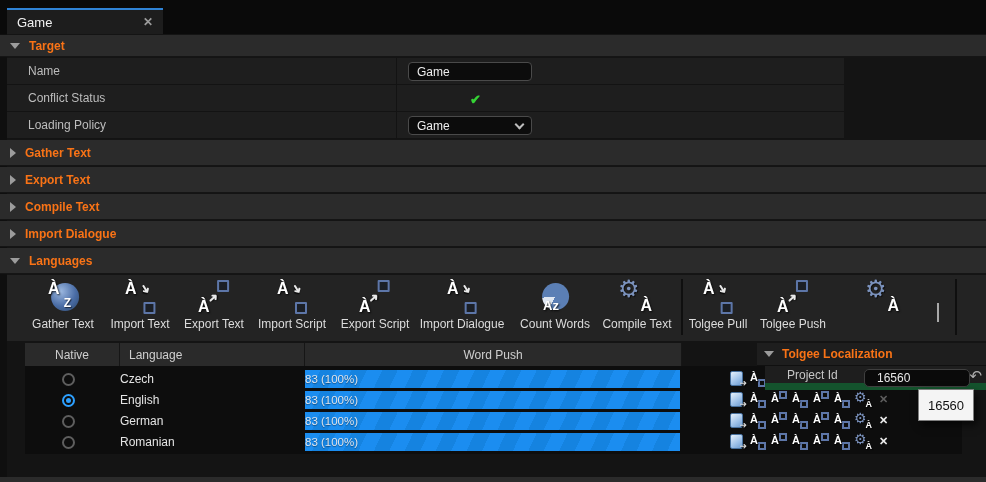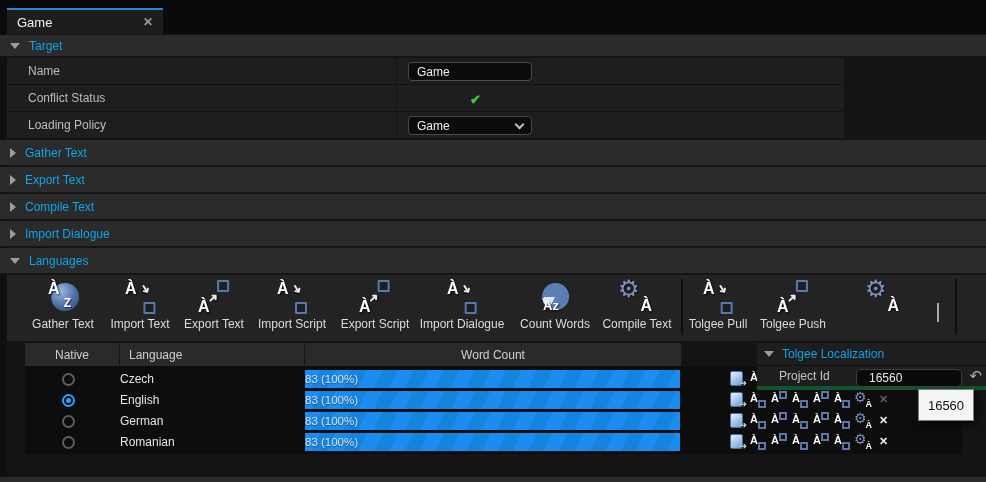--- a/index.html
+++ b/index.html
@@ -11,21 +11,21 @@
   .tabbar { position:absolute; left:0; top:0; width:986px; height:34px; background:#0a0a0a; }
   .tab { position:absolute; left:7px; top:8px; width:156px; height:26px; background:#1d1d1d;
          border-top:2px solid #2f83d6; display:flex; align-items:center; padding:0 10px; }
   .tab-title { font-size:13px; color:#f2f2f2; }
   .tab-close { margin-left:auto; color:#9b9b9b; font-size:12px; font-weight:bold; line-height:1; }
   .tab-close::before { content:"✕"; }
 
   
   .sec { position:absolute; left:0; width:986px; height:23px; background:#2b2b2b;
          display:flex; align-items:center; gap:9px; padding-left:10px; border-bottom:1px solid #151515; }
-  .sec-label { font-weight:normal; font-size:12px; color:#0ea5e9; }
+  .sec-label { font-weight:bold; font-size:12px; color:#f97316; }
   .tri-d { width:0; height:0; border-left:5px solid transparent; border-right:5px solid transparent; border-top:6px solid #9c9c9c; }
   .tri-r { width:0; height:0; border-top:5px solid transparent; border-bottom:5px solid transparent; border-left:6px solid #9c9c9c; }
 
   
   .lstrip { position:absolute; left:0; top:34px; width:7px; height:443px; background:#0f0f0f; }
   .prow { position:absolute; left:7px; width:837px; height:27px; background:#1e1e1e;
           border-bottom:1px solid #131313; display:flex; align-items:center; }
   .prow .plabel { margin-left:21px; color:#bdbdbd; font-size:12px; }
   .pdiv { position:absolute; left:389px; top:0; bottom:0; width:1px; background:#131313; }
   .pinput { position:absolute; left:401px; top:4px; width:124px; height:19px; background:#0c0c0c;
@@ -114,21 +114,21 @@
   .mx { position:absolute; left:4px; top:2px; color:#ececec; font-weight:bold; font-size:11px; }
   .mx::before { content:"✕"; }
   .mx.dis { color:#5d5d5d; }
 
   
   .tpanel { position:absolute; left:757px; top:343px; width:229px; z-index:5; }
   .tpanel-title { height:23px; background:#1e1e1e; display:flex; align-items:center; gap:8px;
                   padding-left:7px; border-bottom:1px solid #101010; }
   .tpanel-title .sec-label { font-size:12px; }
   .tpanel-row { position:relative; height:24px; background:#1e1e1e; display:flex; align-items:center;
-                border-bottom:4px solid #14532d; }
+                border-bottom:7px solid #14532d;margin-left:8px; }
   .tp-label { margin-left:22px; color:#c6c6c6; font-size:12px; }
   .tp-input { position:absolute; left:99px; top:3px; width:106px; height:18px; background:#0a0a0a;
               border:1px solid #3f3f3f; border-radius:5px; color:#e8e8e8; font-size:12px; padding:0 12px;
               font-family:"Liberation Sans",sans-serif; }
   .tp-reset { position:absolute; right:4px; top:1px; color:#b0b0b0; font-size:15px; }
   .tp-reset::before { content:"↶"; }
 
   
   .tooltip { position:absolute; left:918px; top:389px; width:56px; height:32px; background:#f4f4f4;
              border:1px solid #7e7e7e; box-shadow:3px 4px 8px rgba(0,0,0,.65);
@@ -309,21 +309,21 @@
   </div>
 
   <div class="thead">
     <div class="th c" style="left:0; width:95px;">
       <span>Native</span>
     </div>
     <div class="th" style="left:95px; width:185px; padding-left:9px;">
       <span>Language</span>
     </div>
     <div class="th c" style="left:280px; width:377px;">
-      <span>Word Count</span>
+      <span>Word Push</span>
     </div>
   </div>
 
   <div class="tbody">
 
     <div class="lrow" style="top:3px;">
       <span class="radio"></span>
       <span class="lname">Czech</span>
       <div class="pbar">
         <span class="pbar-label">83 (100%)</span>

